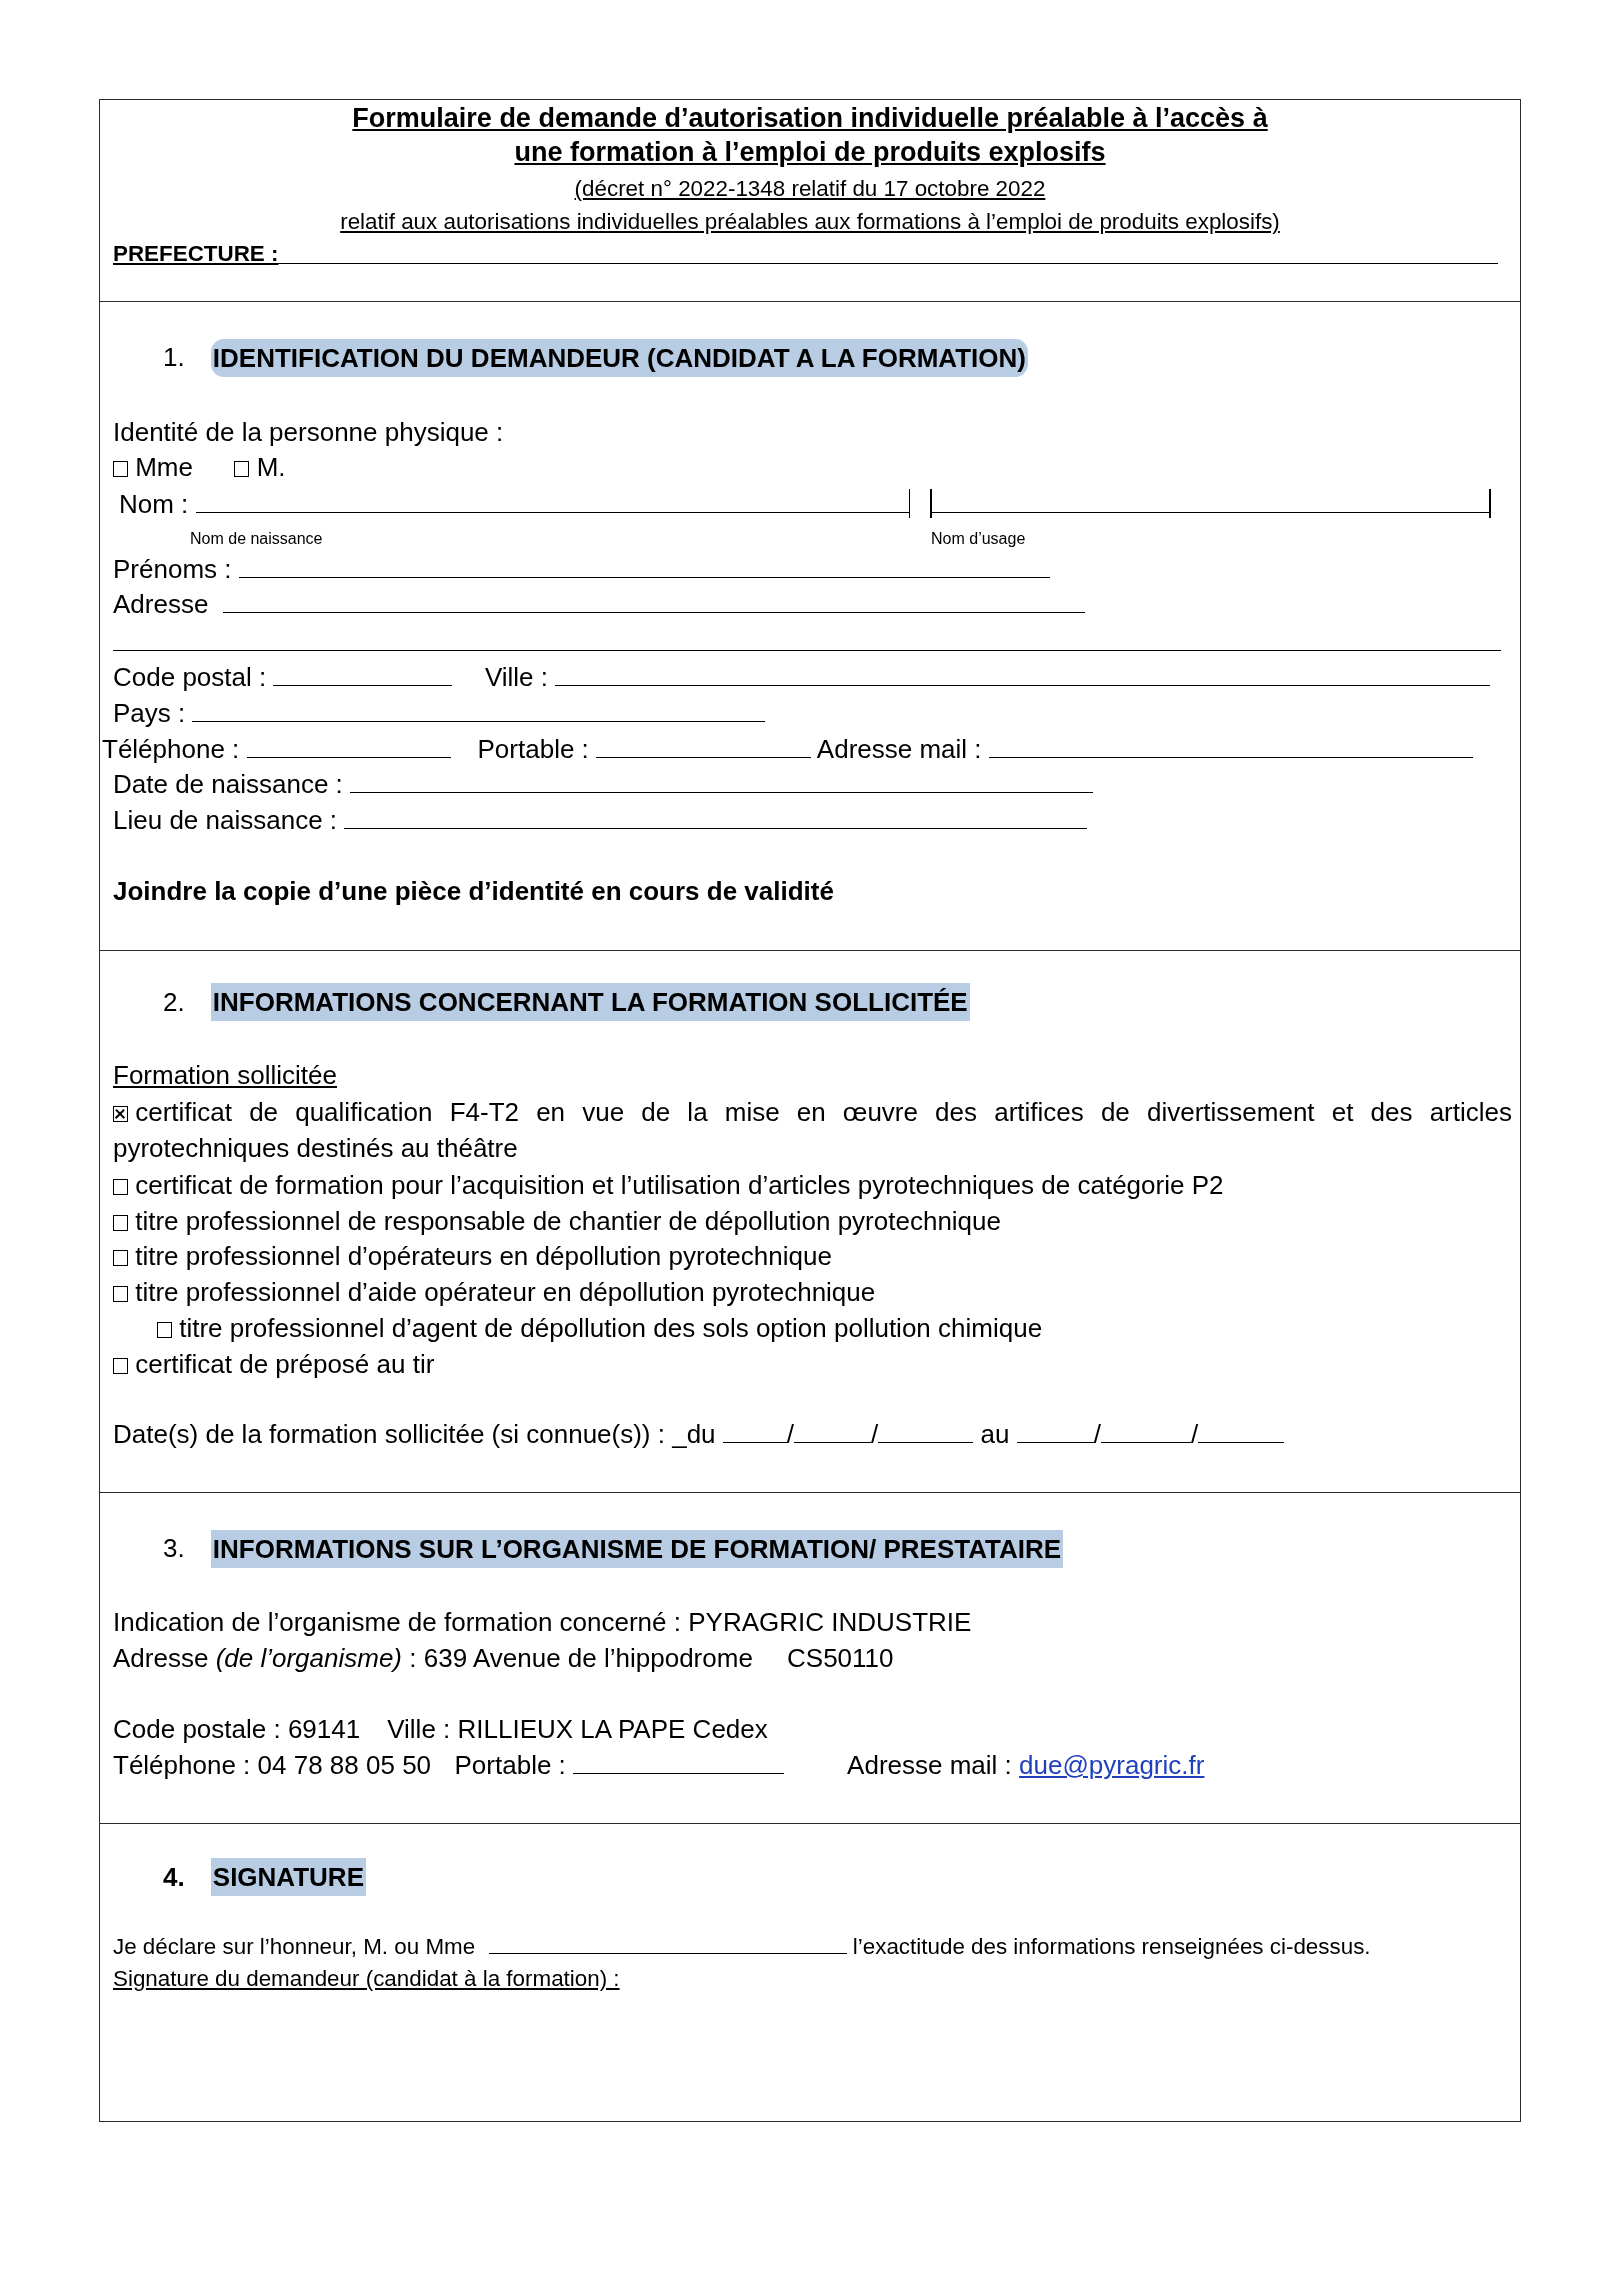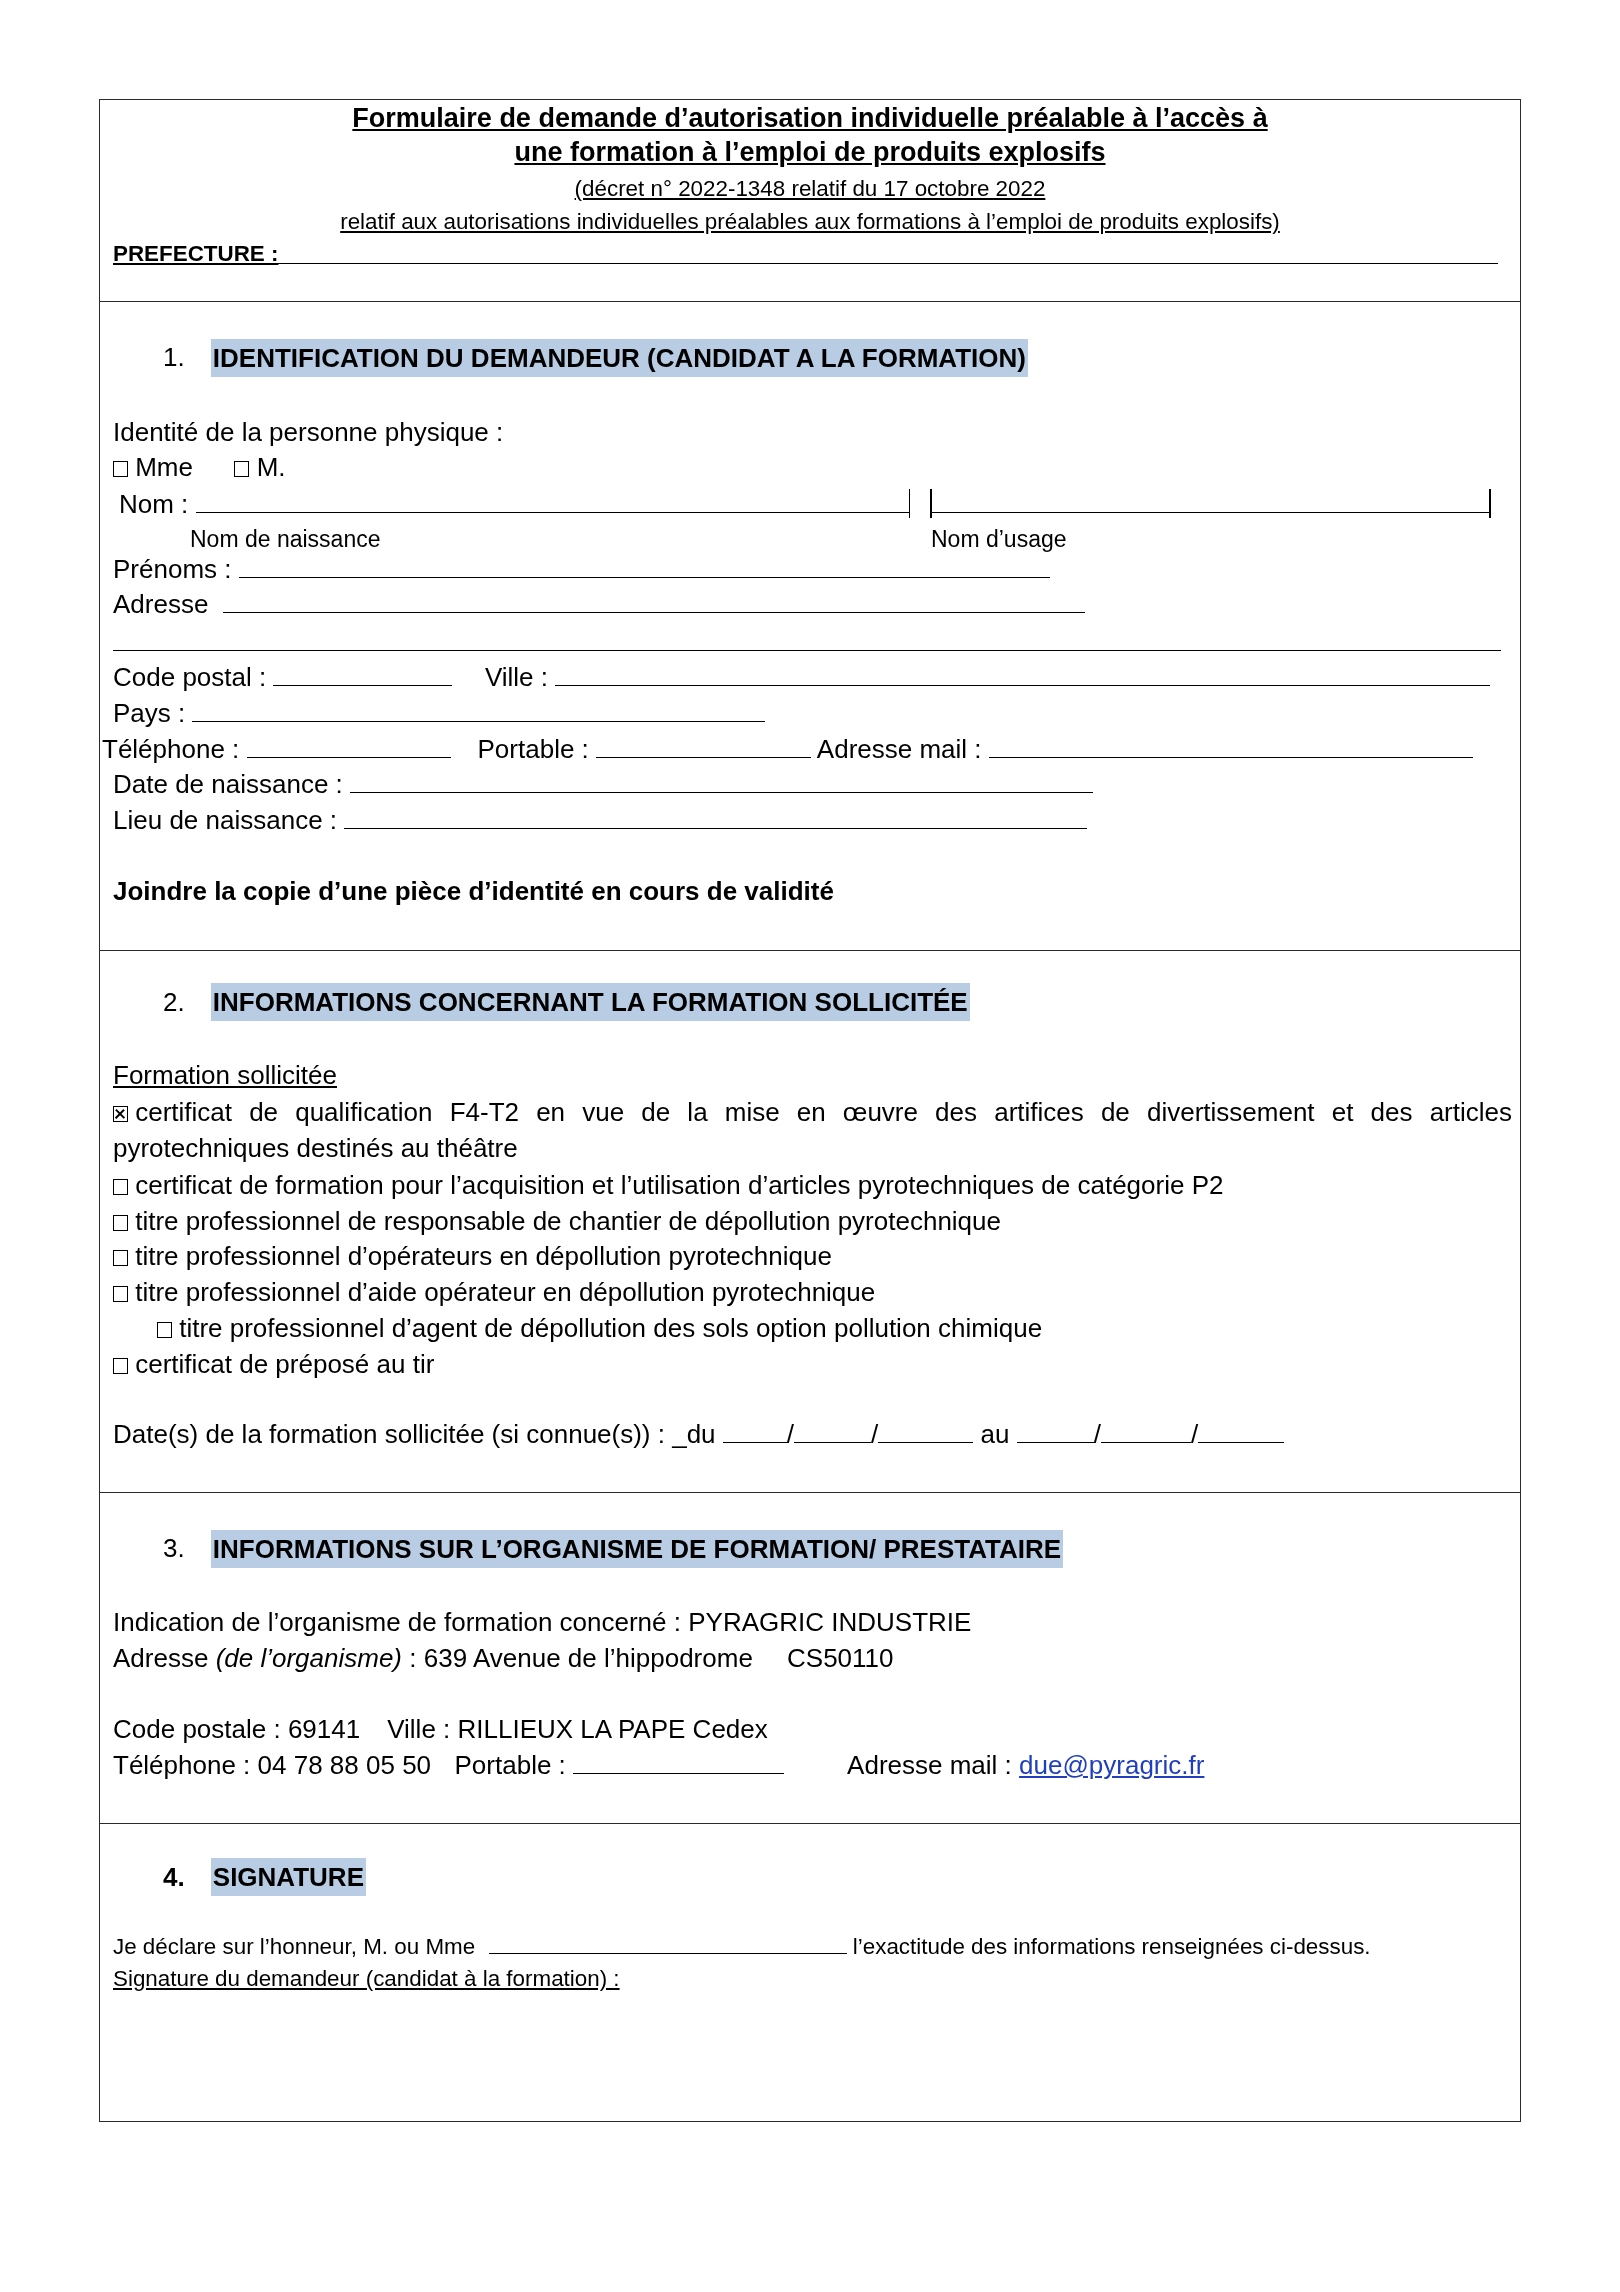--- a/index.html
+++ b/index.html
@@ -9,21 +9,21 @@
   .box { position: absolute; left: 99px; top: 99px; width: 1422px; height: 2023px;
          border: 1.8px solid #2b2b2b; box-sizing: border-box; }
   .divider { position: absolute; left: 99px; width: 1422px; height: 0;
              border-top: 1.8px solid #2b2b2b; }
   .t { position: absolute; white-space: nowrap; font-size: 26px; line-height: 32px; }
   .center { left: 99px; width: 1422px; text-align: center; }
   .title { font-weight: bold; font-size: 27px; text-decoration: underline; }
   .sub { font-size: 22.4px; text-decoration: underline; }
   .bold { font-weight: bold; }
   .u { text-decoration: underline; }
-  .small { font-size: 23px; }
+  .small { font-size: 16px; }
   .sec-num { position: absolute; font-size: 26px; line-height: 34px; }
   .sec-title { position: absolute; font-size: 26px; line-height: 34px; font-weight: bold;
                background: #b8cce4; padding: 1.8px 1.8px; }
   .line { display: inline-block; border-bottom: 1.8px solid #000; height: 23px; vertical-align: baseline; }
   .chk { display: inline-block; width: 15px; height: 16px; border: 1.8px solid #000; box-sizing: border-box;
          margin-right: 7.2px; vertical-align: -0.9px; position: relative; }
   .chk.checked::before, .chk.checked::after { content: ""; position: absolute; left: 5.4px; top: 0.9px;
          width: 1.8px; height: 11.6px; background: #000; }
   .chk.checked::before { transform: rotate(45deg); }
   .chk.checked::after { transform: rotate(-45deg); }
@@ -44,21 +44,21 @@
   <div class="divider" style="top:1823px"></div>
 
   <div class="t center title" style="top:102px">Formulaire de demande d’autorisation individuelle préalable à l’accès à</div>
   <div class="t center title" style="top:136px">une formation à l’emploi de produits explosifs</div>
   <div class="t center sub" style="top:173px">(décret n° 2022-1348 relatif  du 17 octobre 2022</div>
   <div class="t center sub" style="top:206px">relatif aux autorisations individuelles préalables aux formations à l’emploi de produits explosifs)</div>
   <div class="t bold u" style="top:238px; left:113px; font-size:22.4px;">PREFECTURE :</div>
   <div class="t" style="top:238px; left:276px; width:1222px; height:25px; border-bottom:1.8px solid #000;"><span></span></div>
 
   <div class="sec-num" style="top:340px; left:163px;">1.</div>
-  <div class="sec-title" style="top:339px; left:211px;">IDENTIFICATION DU DEMANDEUR (CANDIDAT A LA FORMATION)</div>
+  <div class="sec-title" style="top:339px; left:211px;border-radius:13px;">IDENTIFICATION DU DEMANDEUR (CANDIDAT A LA FORMATION)</div>
 
   <div class="t" style="top:416px; left:113px;">Identité de la personne physique :</div>
   <div class="t" style="top:451px; left:113px;">
     <span><span class="chk"></span><span>Mme</span></span>
     <span style="display:inline-block;width:27px"></span>
     <span><span class="chk"></span><span>M.</span></span>
   </div>
 
   <div class="t" style="top:488px; left:119px;">
     <span>Nom :</span>

